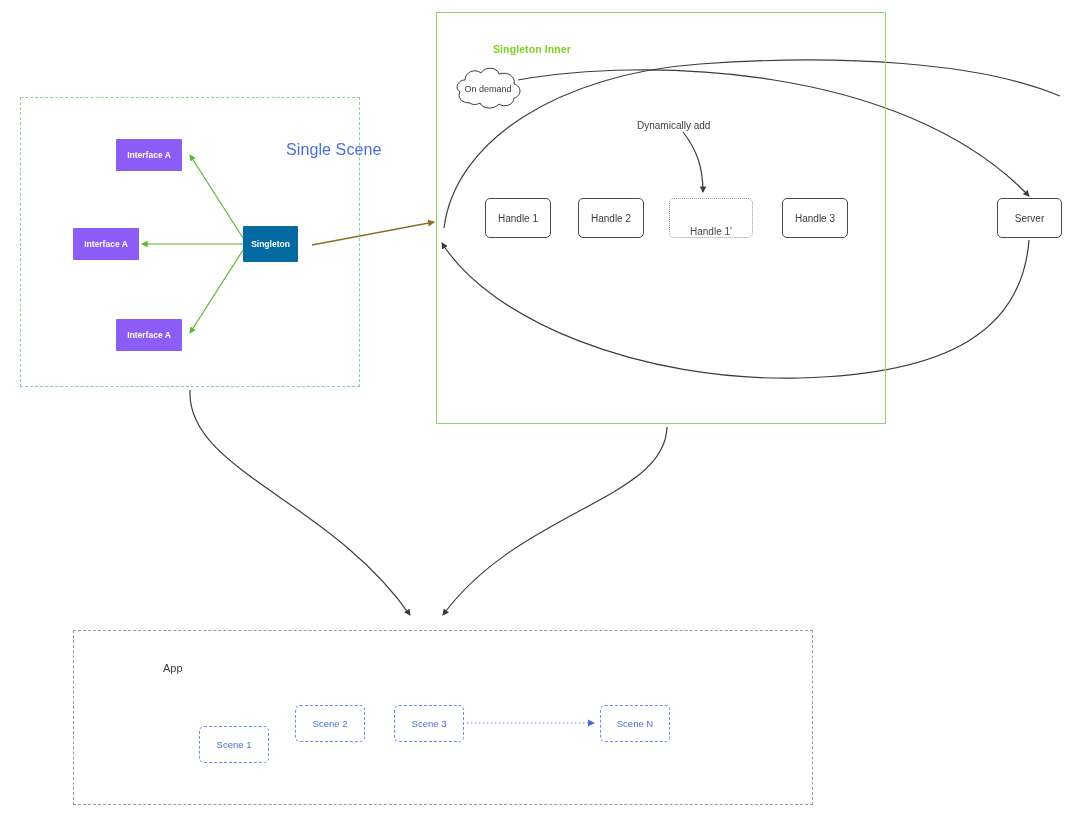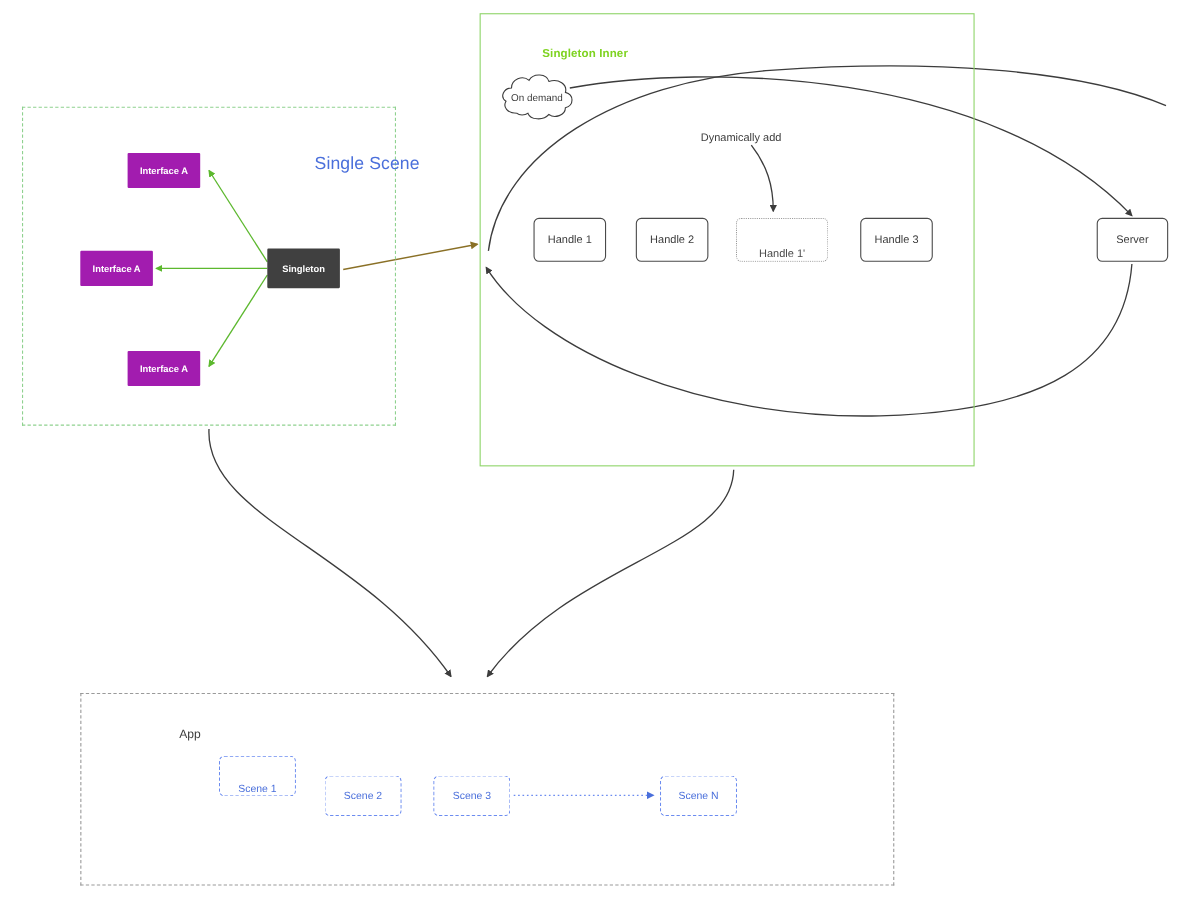--- a/index.html
+++ b/index.html
@@ -78,29 +78,29 @@
     position: absolute;
     box-sizing: border-box;
     display: flex;
     align-items: center;
     justify-content: center;
     text-align: center;
     white-space: nowrap;
   }
   .node-interface {
     width: 66px; height: 32px;
-    background: #a21caf;
+    background: #8b5cf6;
     color: #ffffff;
     font-size: 8.5px;
     font-weight: bold;
     border-radius: 1px;
   }
   .node-singleton {
-    width: 66px; height: 36px;
-    background: #404040;
+    width: 55px; height: 36px;
+    background: #0369a1;
     color: #ffffff;
     font-size: 8.5px;
     font-weight: bold;
     border-radius: 1px;
   }
   .node-handle {
     height: 40px;
     background: #ffffff;
     border: 1.3px solid #4a4a4a;
     border-radius: 5px;
@@ -247,21 +247,21 @@
     <span>Handle 3</span>
   </div>
 
   <div class="node node-server" style="left:997px; top:198px;">
     <span>Server</span>
   </div>
 
   <div class="frame frame-app"></div>
   <div class="frame-label label-app">App</div>
 
-  <div class="node node-scene" style="left:199px; top:687px;align-items:flex-end;">
+  <div class="node node-scene" style="left:199px; top:726px;">
     <span>Scene 1</span>
   </div>
   <div class="node node-scene" style="left:295px; top:705px;">
     <span>Scene 2</span>
   </div>
   <div class="node node-scene" style="left:394px; top:705px;">
     <span>Scene 3</span>
   </div>
   <div class="node node-scene" style="left:600px; top:705px;">
     <span>Scene N</span>

